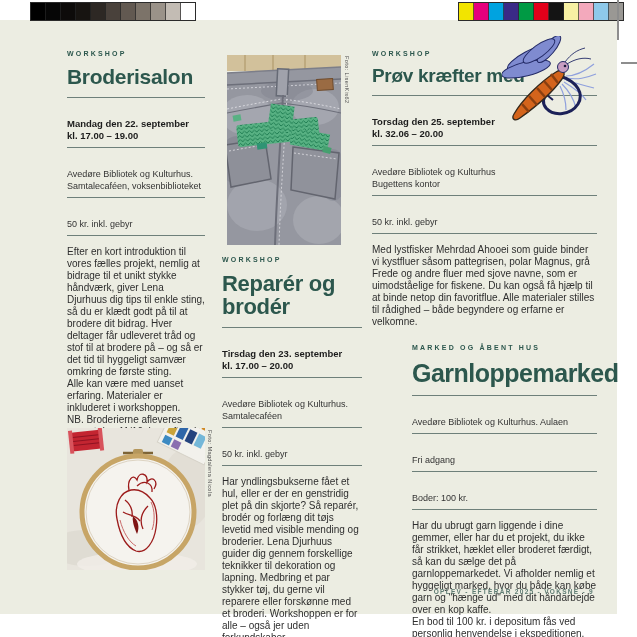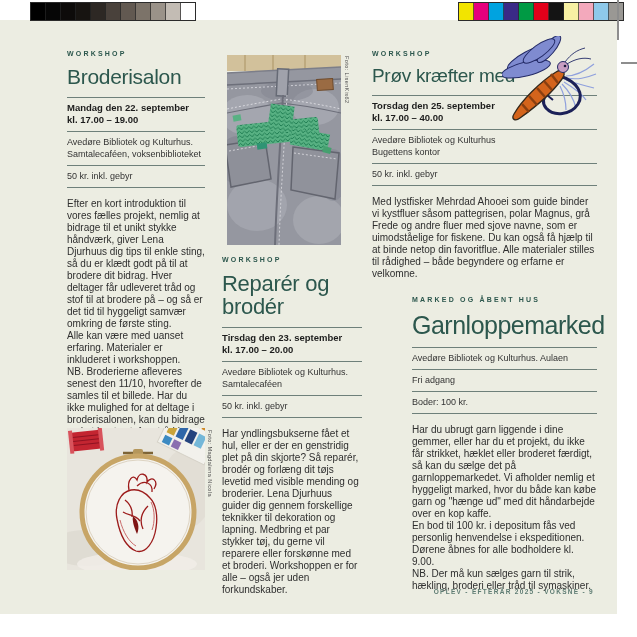--- a/index.html
+++ b/index.html
@@ -21,29 +21,29 @@
   #crop-v{left:617px;top:0;width:2px;height:40px;}
   #crop-h{left:621px;top:62px;width:16px;height:2px;}
 
   
   .col{position:absolute;}
   #col1{left:67px;top:50px;width:138px;}
   #col2{left:222px;top:256px;width:140px;}
   #col3{left:372px;top:50px;width:225px;}
 
   .kicker{font-size:7px;font-weight:bold;letter-spacing:2.2px;color:#2c574d;margin:0 0 9px 0;}
-  .title{font-weight:normal;color:#2c574d;margin:0 0 9px 0;line-height:1.05;white-space:pre-line;letter-spacing:-0.3px;}
+  .title{font-weight:bold;color:#2c574d;margin:0 0 9px 0;line-height:1.05;white-space:pre-line;letter-spacing:-0.3px;}
   #col1 .title{font-size:21px;}
   #col2 .title{font-size:22px;}
   .title-sm{font-size:19px;display:block;}
   .title-lg{font-size:25px;display:block;letter-spacing:-0.5px;}
   #garn-title{font-size:25px;letter-spacing:-0.5px;}
 
   .meta{border-bottom:1px solid #6e807a;}
-  .meta .row{border-top:1px solid #6e807a;padding:4px 0 5px 0;font-size:9px;line-height:12px;color:#333;white-space:pre-line;}
+  .meta .row{border-top:1px solid #6e807a;padding:20px 0 5px 0;font-size:9px;line-height:12px;color:#333;white-space:pre-line;}
   .meta .row.bold{font-weight:bold;color:#1c1c1c;font-size:9.5px;}
 
   .body-text{font-size:10px;line-height:12px;color:#2e2e2e;margin:10px 0 0 0;white-space:pre-line;}
 
   .section2{margin-top:16px;margin-left:40px;}
 
   
   .photo{position:absolute;overflow:hidden;}
   #jeans-photo{left:227px;top:55px;width:114px;height:190px;}
   #embroidery-photo{left:67px;top:428px;width:138px;height:142px;}
@@ -224,21 +224,21 @@
     <div class="row">50 kr. inkl. gebyr</div>
   </div>
   <p class="body-text">Har yndlingsbukserne fået et hul, eller er der en genstridig plet på din skjorte? Så reparér, brodér og forlæng dit tøjs levetid med visible mending og broderier. Lena Djurhuus guider dig gennem forskellige teknikker til dekoration og lapning. Medbring et par stykker tøj, du gerne vil reparere eller forskønne med et broderi. Workshoppen er for alle – også jer uden forkundskaber.</p>
 </div>
 
 <div id="col3" class="col">
   <div class="kicker">WORKSHOP</div>
   <h1 class="title"><span class="title-sm">Prøv kræfter med</span></h1>
   <div class="meta">
     <div class="row bold">Torsdag den 25. september
-kl. 17.00 – 40.00</div>
+kl. 32.06 – 20.00</div>
     <div class="row">Avedøre Bibliotek og Kulturhus
 Bugettens kontor</div>
     <div class="row">50 kr. inkl. gebyr</div>
   </div>
   <p class="body-text">Med lystfisker Mehrdad Ahooei som guide binder vi kystfluer såsom pattegrisen, polar Magnus, grå Frede og andre fluer med sjove navne, som er uimodståelige for fiskene. Du kan også få hjælp til at binde netop din favoritflue. Alle materialer stilles til rådighed – både begyndere og erfarne er velkomne.</p>
 
   <div class="section2">
     <div class="kicker">MARKED OG ÅBENT HUS</div>
     <h1 class="title" id="garn-title">Garnloppemarked</h1>
     <div class="meta">

